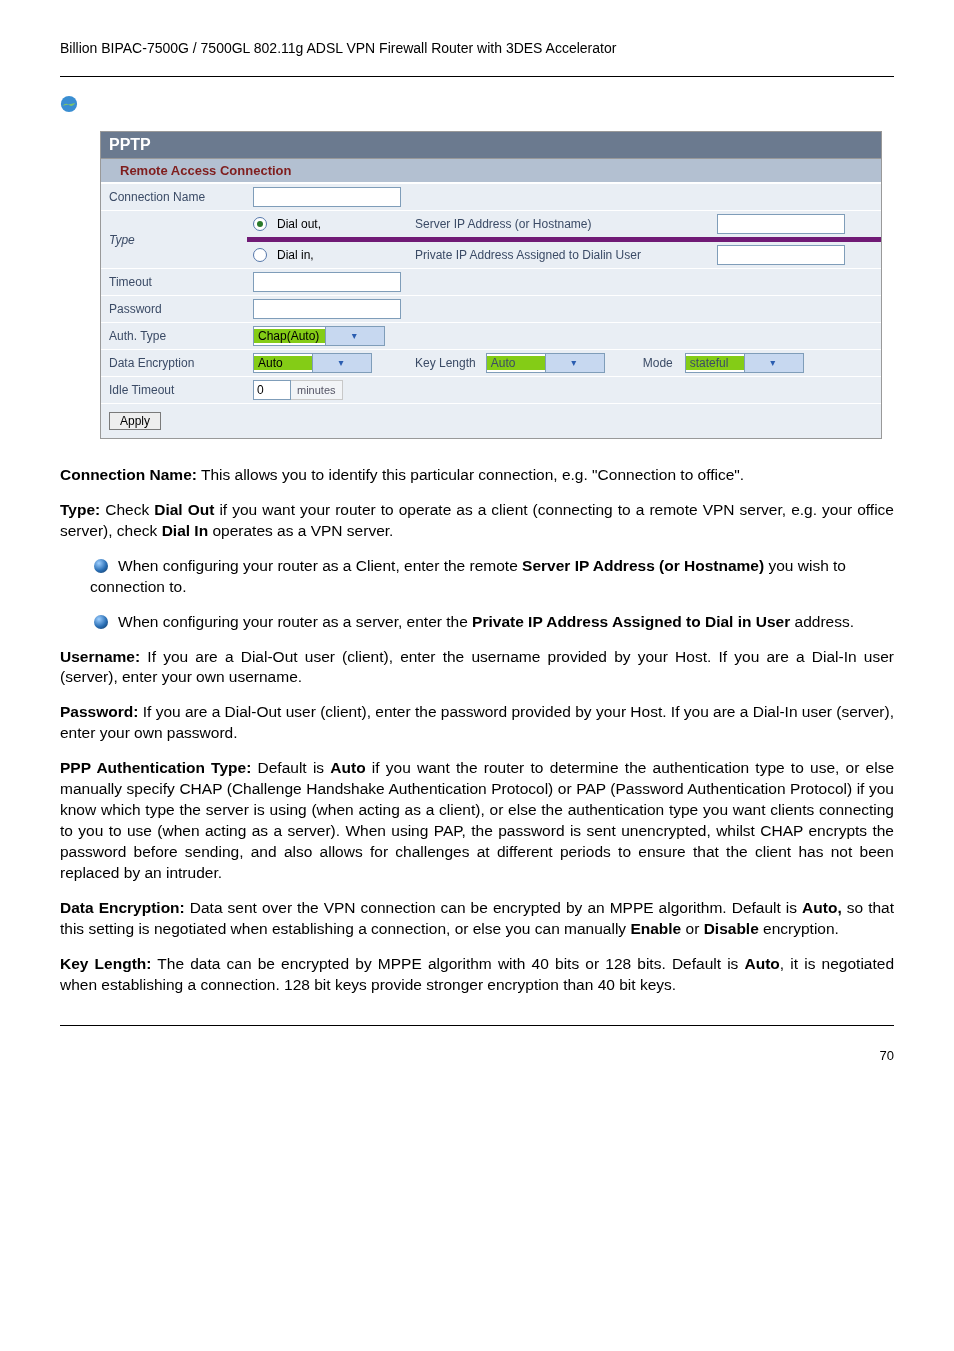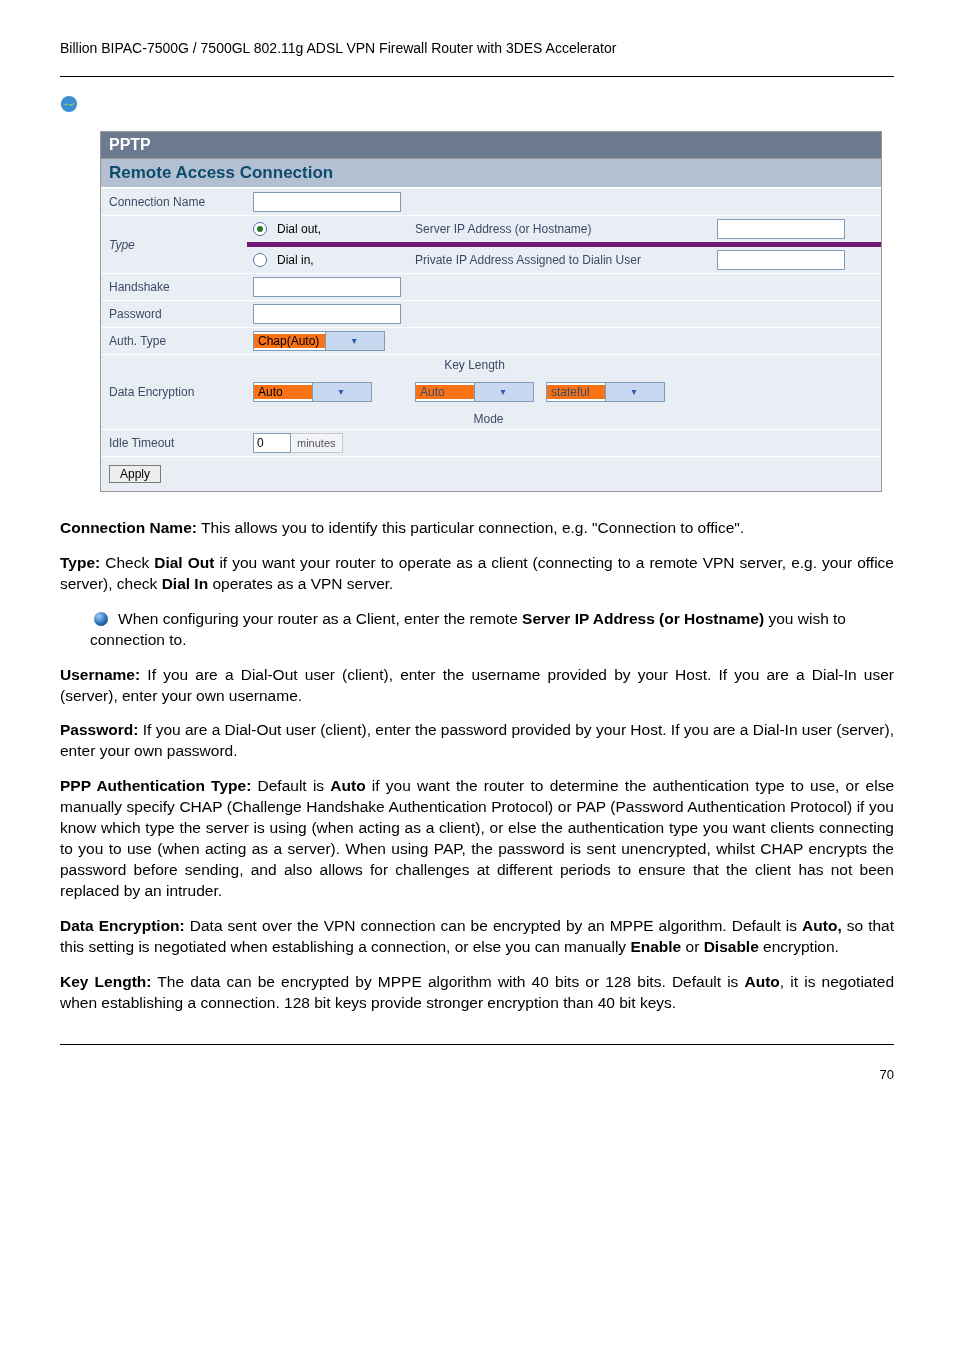--- a/index.html
+++ b/index.html
@@ -38,24 +38,24 @@
   .panel-title {
     background: #6b7a8f;
     color: #fff;
     font-weight: bold;
     font-size: 16px;
     padding: 4px 8px;
     border-bottom: 1px solid #999;
   }
   .panel-sub {
     background: #b3c0d1;
-    color: #0c4a6e;
+    color: #7f1d1d;
     font-weight: bold;
-    font-size: 17px;
-    padding: 4px 8px;
+    font-size: 13px;
+    padding: 4px 19px;
     border-bottom: 1px solid #fff;
   }
   .prow {
     display: flex;
     align-items: center;
     border-top: 1px solid #fff;
     min-height: 26px;
   }
   .pcell-label {
     width: 130px;
@@ -101,21 +101,21 @@
   .sel {
     display: inline-flex;
     align-items: center;
     background: #fff;
     border: 1px solid #7f9db9;
     height: 18px;
     font-size: 12px;
   }
   .sel span {
     padding: 0 6px 0 4px;
-    background: #f97316;
+    background: #84cc16;
     min-width: 48px;
     display: inline-block;
   }
   .sel .arrow {
     background: #c7d8f0;
     border-left: 1px solid #7f9db9;
     width: 16px;
     text-align: center;
     color: #2a5db0;
     font-size: 10px;
@@ -223,21 +223,21 @@
           </div>
           <div class="pcell-mid">Private IP Address Assigned to Dialin User</div>
           <div class="pcell-right">
             <input type="text" class="txt txt-130" value="" style="">
           </div>
         </div>
       </div>
     </div>
 
     <div class="prow">
-      <div class="pcell-label">Handshake</div>
+      <div class="pcell-label">Timeout</div>
       <div class="pcell-opt">
         <input type="text" class="txt txt-150" value="" style="">
       </div>
     </div>
 
     <div class="prow">
       <div class="pcell-label">Password</div>
       <div class="pcell-opt">
         <input type="text" class="txt txt-150" value="" style="">
       </div>
@@ -254,21 +254,21 @@
     </div>
 
     <div class="prow">
       <div class="pcell-label">Data Encryption</div>
       <div class="pcell-opt">
         <div class="sel">
           <span>Auto</span>
           <span class="arrow">▾</span>
         </div>
       </div>
-      <div class="pcell-mid" style="width:auto; gap:10px;flex-direction:column;">
+      <div class="pcell-mid" style="width:auto; gap:10px;">
         <span>Key Length</span>
         <div class="sel">
           <span>Auto</span>
           <span class="arrow">▾</span>
         </div>
         <span style="margin-left:28px;">Mode</span>
       </div>
       <div class="pcell-right">
         <div class="sel">
           <span>stateful</span>
@@ -292,20 +292,21 @@
 
   
   <div class="doc">
 
     <p><b>Connection Name:</b><span> This allows you to identify this particular connection, e.g. "Connection to office".</span></p>
 
     <p><b>Type:</b><span> Check </span><b>Dial Out</b><span> if you want your router to operate as a client (connecting to a remote VPN server, e.g. your office server), check </span><b>Dial In</b><span> operates as a VPN server.</span></p>
 
     <p class="indent-sub" style="text-align:left;"><span class="bull"></span><span>When configuring your router as a Client, enter the remote </span><b>Server IP Address (or Hostname)</b><span> you wish to connection to.</span></p>
 
+    <p class="indent-sub" style="text-align:left;"><span class="bull"></span><span>When configuring your router as a server, enter the </span><b>Private IP Address Assigned to Dial in User</b><span> address.</span></p>
 
     <p><b>Username:</b><span> If you are a Dial-Out user (client), enter the username provided by your Host. If you are a Dial-In user (server), enter your own username.</span></p>
 
     <p><b>Password:</b><span> If you are a Dial-Out user (client), enter the password provided by your Host. If you are a Dial-In user (server), enter your own password.</span></p>
 
     <p><b>PPP Authentication Type:</b><span> Default is </span><b>Auto</b><span> if you want the router to determine the authentication type to use, or else manually specify CHAP (Challenge Handshake Authentication Protocol) or PAP (Password Authentication Protocol) if you know which type the server is using (when acting as a client), or else the authentication type you want clients connecting to you to use (when acting as a server). When using PAP, the password is sent unencrypted, whilst CHAP encrypts the password before sending, and also allows for challenges at different periods to ensure that the client has not been replaced by an intruder.</span></p>
 
     <p><b>Data Encryption:</b><span> Data sent over the VPN connection can be encrypted by an MPPE algorithm. Default is </span><b>Auto,</b><span> so that this setting is negotiated when establishing a connection, or else you can manually </span><b>Enable</b><span> or </span><b>Disable</b><span> encryption.</span></p>
 
     <p><b>Key Length:</b><span> The data can be encrypted by MPPE algorithm with 40 bits or 128 bits. Default is </span><b>Auto</b><span>, it is negotiated when establishing a connection. 128 bit keys provide stronger encryption than 40 bit keys.</span></p>

